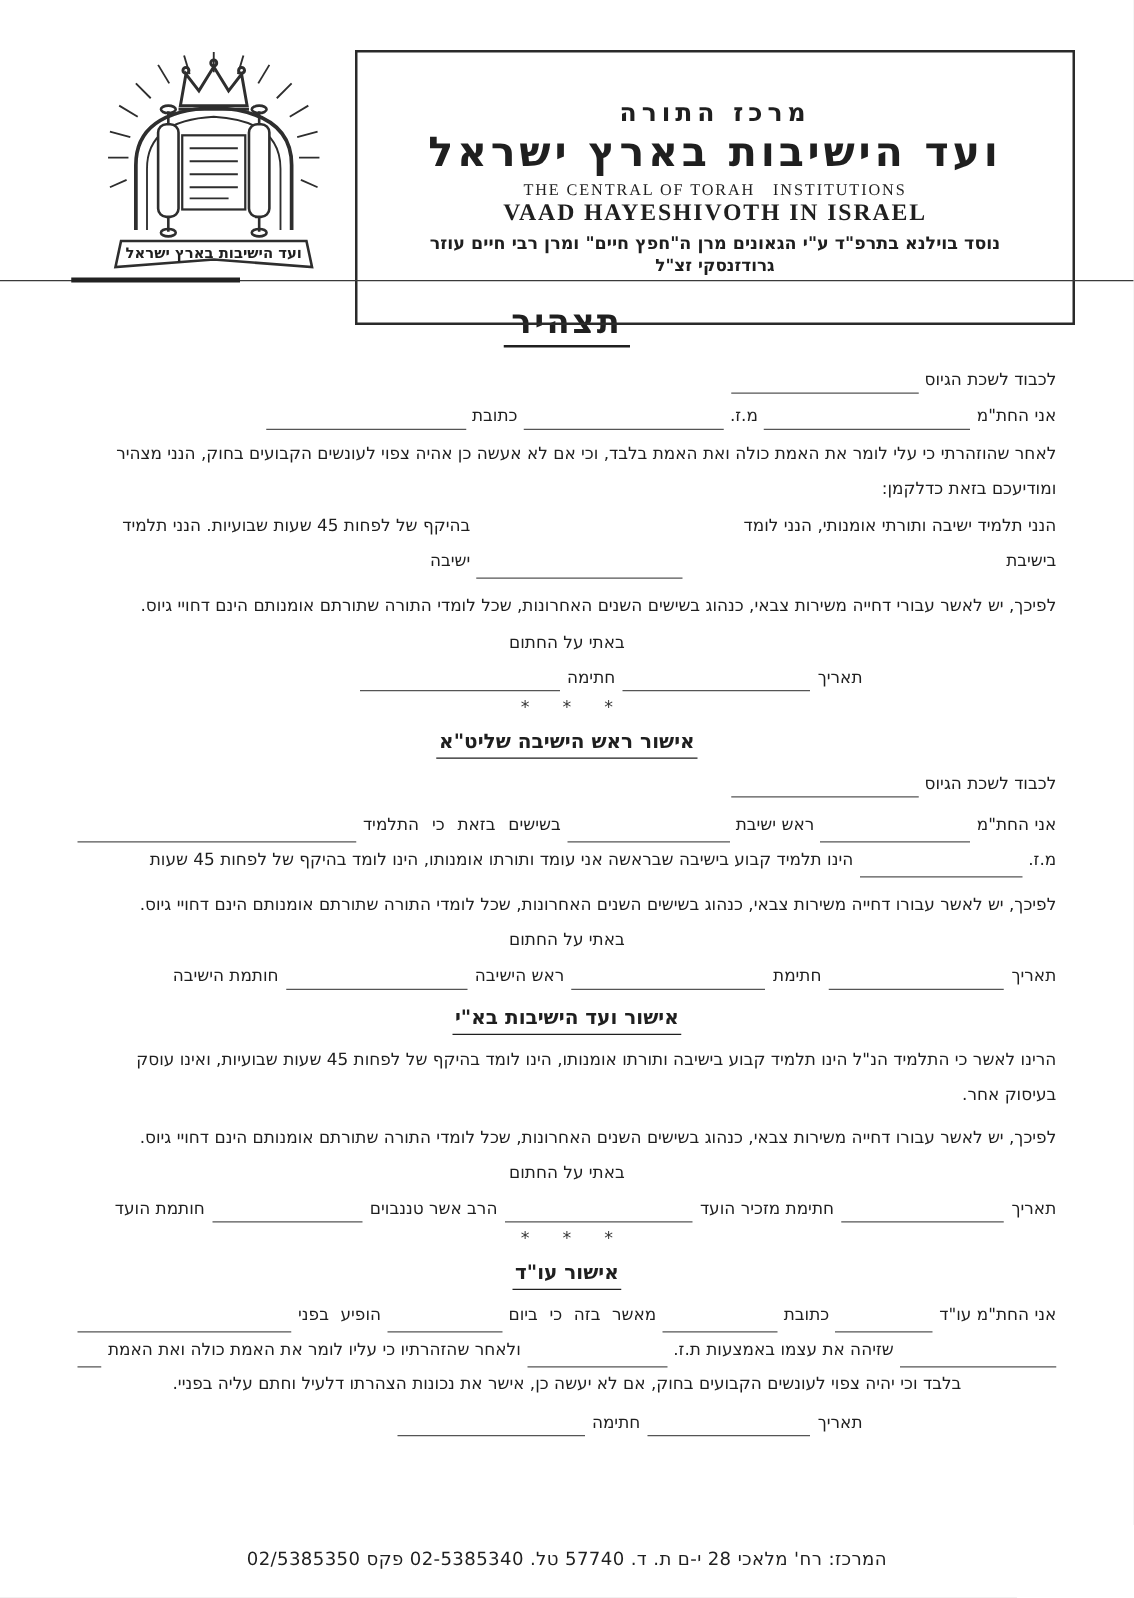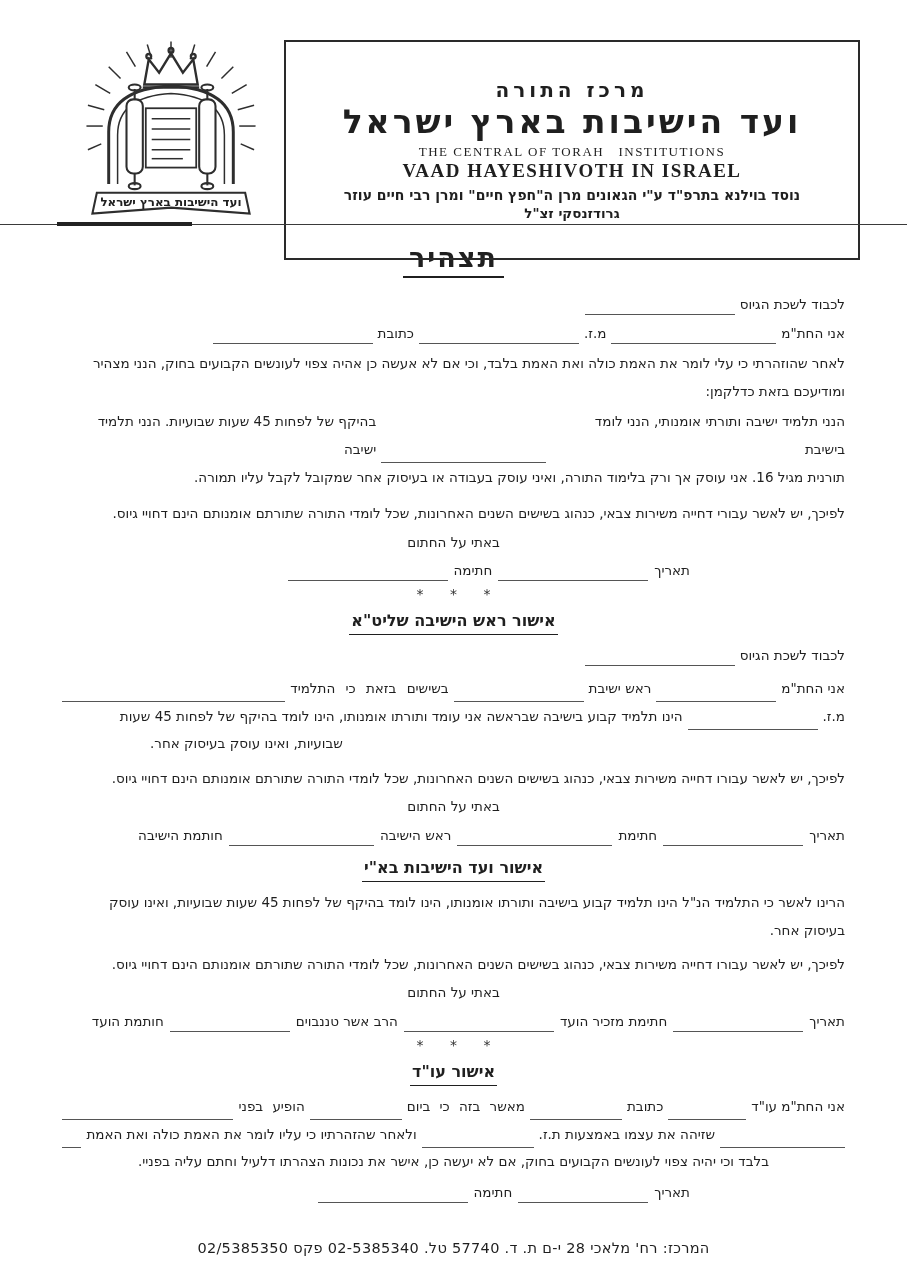--- a/index.html
+++ b/index.html
@@ -154,21 +154,20 @@
     </div>
 
     <div class="para" style="margin-top:5px">לאחר שהוזהרתי כי עלי לומר את האמת כולה ואת האמת בלבד, וכי אם לא אעשה כן אהיה צפוי לעונשים הקבועים בחוק, הנני מצהיר ומודיעכם בזאת כדלקמן:</div>
 
     <div style="margin-top:2px">
       <div class="ln" style="line-height:28px">
         <span>הנני תלמיד ישיבה ותורתי אומנותי, הנני לומד בישיבת</span>
         <span class="bl" style="width:165px"></span>
         <span>בהיקף של לפחות 45 שעות שבועיות. הנני תלמיד ישיבה</span>
       </div>
-      <div class="para">תורנית מגיל 16. אני עוסק אך ורק בלימוד התורה, ואיני עוסק בעבודה או בעיסוק אחר שמקובל לקבל עליו תמורה.</div>
     </div>
 
     <div class="para" style="margin-top:8px">לפיכך, יש לאשר עבורי דחייה משירות צבאי, כנהוג בשישים השנים האחרונות, שכל לומדי התורה שתורתם אומנותם הינם דחויי גיוס.</div>
 
     <div class="signoff" style="margin-top:5px">באתי על החתום</div>
 
     <div class="daterow indent-row" style="margin-top:7px">
       <span>תאריך</span>
       <span class="bl" style="width:150px"></span>
       <span>חתימה</span>
@@ -190,21 +189,20 @@
       <span>ראש ישיבת</span>
       <span class="bl" style="width:130px"></span>
       <span style="word-spacing:6px">בשישים בזאת כי התלמיד</span>
       <span class="bl grow"></span>
     </div>
     <div class="ln" style="line-height:28px">
       <span>מ.ז.</span>
       <span class="bl" style="width:130px"></span>
       <span>הינו תלמיד קבוע בישיבה שבראשה אני עומד ותורתו אומנותו, הינו לומד בהיקף של לפחות 45 שעות</span>
     </div>
-    <div class="para" style="padding-left:78px;text-align:left;line-height:26px">שבועיות, ואינו עוסק בעיסוק אחר.</div>
 
     <div class="para" style="margin-top:8px">לפיכך, יש לאשר עבורו דחייה משירות צבאי, כנהוג בשישים השנים האחרונות, שכל לומדי התורה שתורתם אומנותם הינם דחויי גיוס.</div>
 
     <div class="signoff" style="margin-top:4px">באתי על החתום</div>
 
     <div class="daterow" style="margin-top:8px">
       <span>תאריך</span>
       <span class="bl grow" style="max-width:140px"></span>
       <span>חתימת</span>
       <span class="bl grow" style="max-width:155px"></span>

